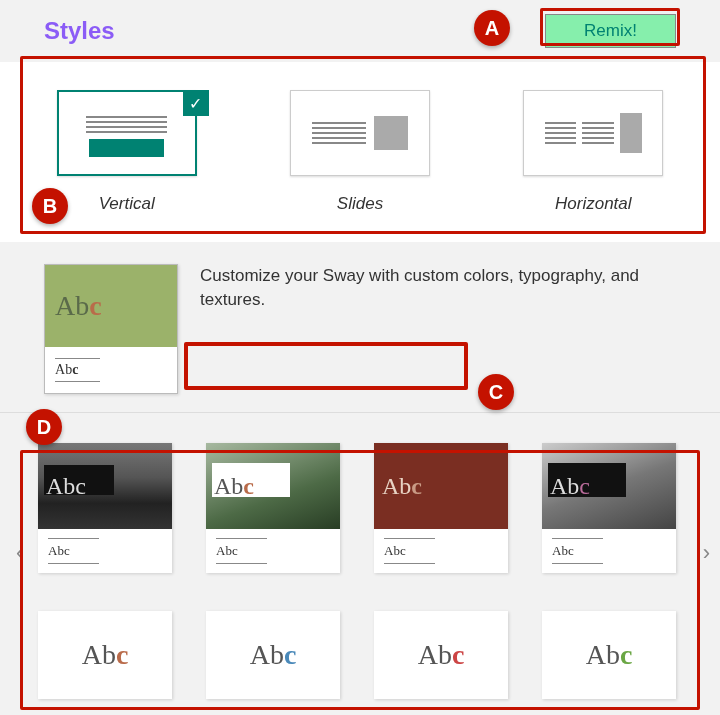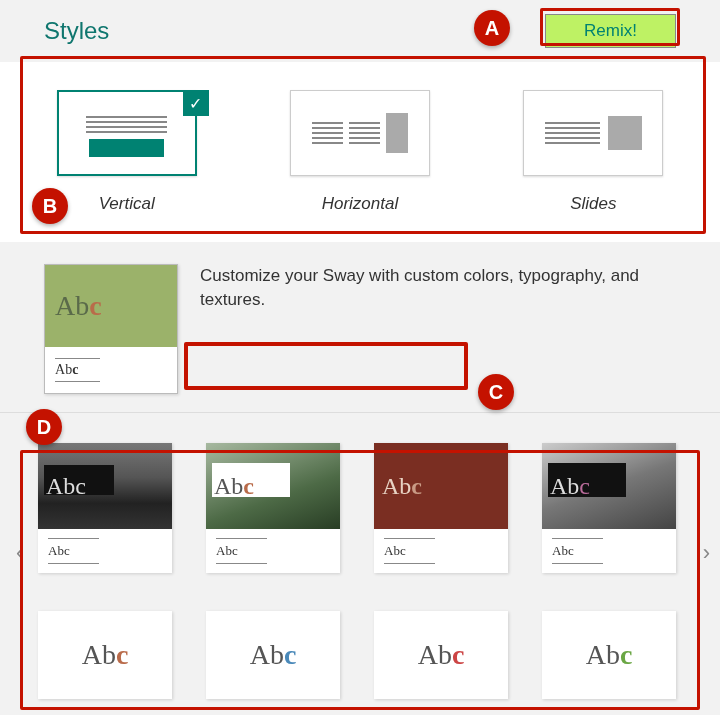--- a/index.html
+++ b/index.html
@@ -16,26 +16,26 @@
   .header {
     display: flex;
     align-items: center;
     justify-content: space-between;
     padding: 14px 44px 14px 44px;
     background: #f2f2f2;
     position: relative;
   }
   .header-title {
     font-size: 24px;
-    font-weight: 400;
-    color: #0f766e;
+    font-weight: 700;
+    color: #8b5cf6;
   }
   .remix-btn {
     border: 1px solid #888;
-    background: #bef264;
+    background: #86efac;
     color: #008272;
     font-size: 17px;
     padding: 6px 38px;
     cursor: pointer;
   }
   .callout-box-a {
     position: absolute;
     border: 3px solid #c41200;
     border-radius: 2px;
     top: 8px;
@@ -284,54 +284,54 @@
           <div class="ln"></div>
           <div class="ln"></div>
           <div class="ln"></div>
       </div>
       <div class="vertical-teal"></div>
     </div>
     <div class="layout-label">Vertical</div>
   </div>
   <div class="layout-option">
     <div class="layout-thumb">
+      <div class="slides-wrap">
+        <div class="slides-col">
+            <div class="ln"></div>
+            <div class="ln"></div>
+            <div class="ln"></div>
+            <div class="ln"></div>
+            <div class="ln"></div>
+          </div>
+        <div class="slides-gray"></div>
+      </div>
+    </div>
+    <div class="layout-label">Slides</div>
+  </div>
+  <div class="layout-option">
+    <div class="layout-thumb">
       <div class="horiz-wrap">
         <div class="horiz-col">
             <div class="ln"></div>
             <div class="ln"></div>
             <div class="ln"></div>
             <div class="ln"></div>
             <div class="ln"></div>
           </div>
         <div class="horiz-col">
             <div class="ln"></div>
             <div class="ln"></div>
             <div class="ln"></div>
             <div class="ln"></div>
             <div class="ln"></div>
           </div>
         <div class="horiz-gray"></div>
       </div>
     </div>
     <div class="layout-label">Horizontal</div>
-  </div>
-  <div class="layout-option">
-    <div class="layout-thumb">
-      <div class="slides-wrap">
-        <div class="slides-col">
-            <div class="ln"></div>
-            <div class="ln"></div>
-            <div class="ln"></div>
-            <div class="ln"></div>
-            <div class="ln"></div>
-          </div>
-        <div class="slides-gray"></div>
-      </div>
-    </div>
-    <div class="layout-label">Slides</div>
   </div>
 </div>
 <div class="layout-section-box"></div>
 
 <div class="customize-section">
   <div class="custom-thumb">
     <div class="custom-thumb-top">
         <span class="a">A</span>
         <span class="b">b</span>
         <span class="c">c</span>

